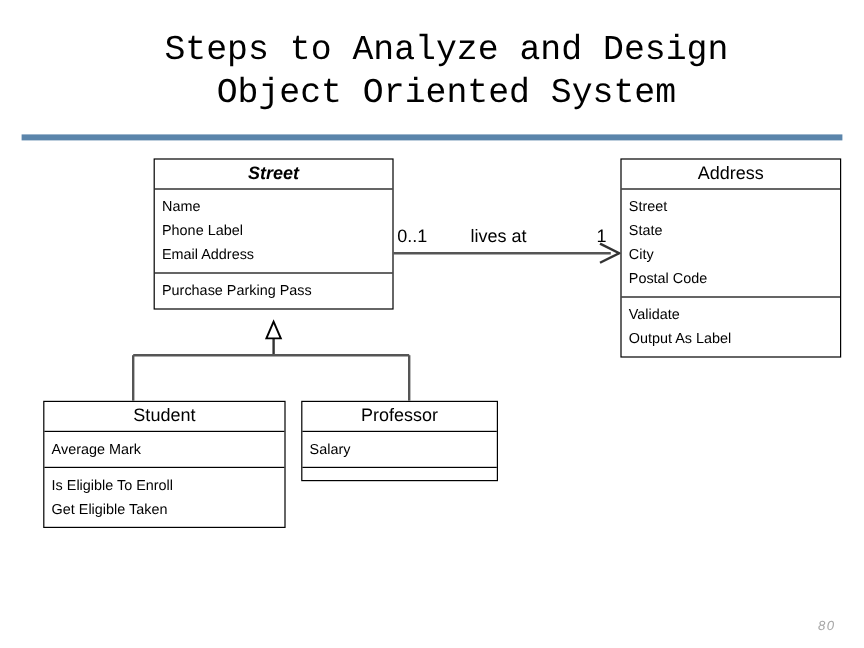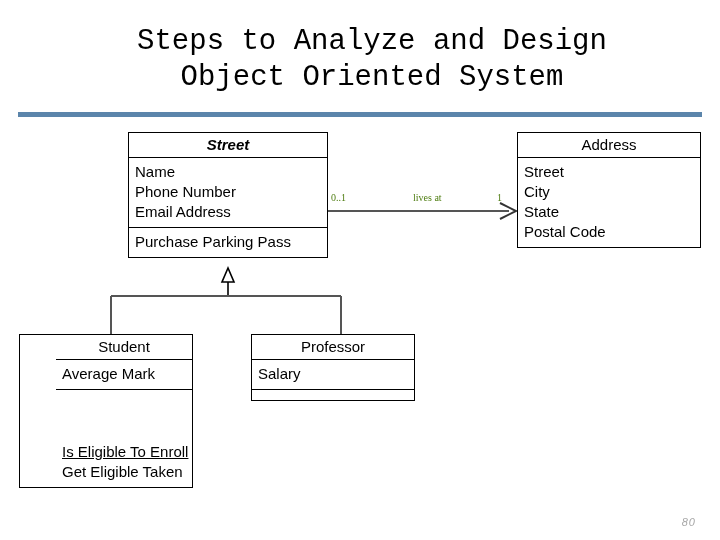--- a/index.html
+++ b/index.html
@@ -74,41 +74,38 @@
     font-weight: bold;
   }
   .uml-compartment {
     padding: 4px 6px 5px 6px;
     box-sizing: border-box;
   }
   .uml-compartment.divider {
     border-top: 1.6px solid #000000;
   }
   .uml-compartment .member {
-    font-size: 15px;
+    font-size: 12px;
     line-height: 20px;
     white-space: nowrap;
   }
   .uml-compartment .member.static-op {
-    text-decoration: underline;
-    margin-top: 48px;
   }
   .uml-compartment.empty {
     height: 11px;
     padding: 0;
   }
 
   
   .assoc-label {
     position: absolute;
-    font-size: 10px;
+    font-size: 15px;
     line-height: 17px;
-    color: #4d7c0f;
+    color: #000000;
     white-space: nowrap;
-    font-family: Liberation Serif, serif;
   }
 
   
   #page-number {
     position: absolute;
     right: 24px;
     bottom: 12px;
     font-size: 11px;
     color: #a6a6a6;
     letter-spacing: 1px;
@@ -138,56 +135,60 @@
 
     <line x1="111" y1="296" x2="111" y2="334" stroke="#555555" stroke-width="2"></line>
 
     <line x1="341" y1="296" x2="341" y2="334" stroke="#555555" stroke-width="2"></line>
   </svg>
 
   <div class="uml-class" id="class-person" style="left:128px; top:132px; width:200px;">
     <div class="uml-name abstract">Street</div>
     <div class="uml-compartment">
       <div class="member">Name</div>
-      <div class="member">Phone Number</div>
+      <div class="member">Phone Label</div>
       <div class="member">Email Address</div>
     </div>
     <div class="uml-compartment divider">
       <div class="member">Purchase Parking Pass</div>
     </div>
   </div>
 
   <div class="uml-class" id="class-address" style="left:517px; top:132px; width:184px;">
     <div class="uml-name">Address</div>
     <div class="uml-compartment">
       <div class="member">Street</div>
+      <div class="member">State</div>
       <div class="member">City</div>
-      <div class="member">State</div>
       <div class="member">Postal Code</div>
+    </div>
+    <div class="uml-compartment divider">
+      <div class="member">Validate</div>
+      <div class="member">Output As Label</div>
     </div>
   </div>
 
-  <div class="uml-class" id="class-student" style="left:19px; top:334px; width:174px;padding-left:36px;">
+  <div class="uml-class" id="class-student" style="left:36px; top:334px; width:202px;">
     <div class="uml-name">Student</div>
     <div class="uml-compartment">
       <div class="member">Average Mark</div>
     </div>
     <div class="uml-compartment divider">
       <div class="member static-op">Is Eligible To Enroll</div>
       <div class="member">Get Eligible Taken</div>
     </div>
   </div>
 
   <div class="uml-class" id="class-professor" style="left:251px; top:334px; width:164px;">
     <div class="uml-name">Professor</div>
     <div class="uml-compartment">
       <div class="member">Salary</div>
     </div>
     <div class="uml-compartment divider empty"></div>
   </div>
 
   <div class="assoc-label" style="left:331px; top:189px;">0..1</div>
-  <div class="assoc-label" style="left:392px; top:189px;margin-left:21px;">lives at</div>
+  <div class="assoc-label" style="left:392px; top:189px;">lives at</div>
   <div class="assoc-label" style="left:497px; top:189px;">1</div>
 
 </div>
 
 <div id="page-number">80</div>
 
 </body></html>

